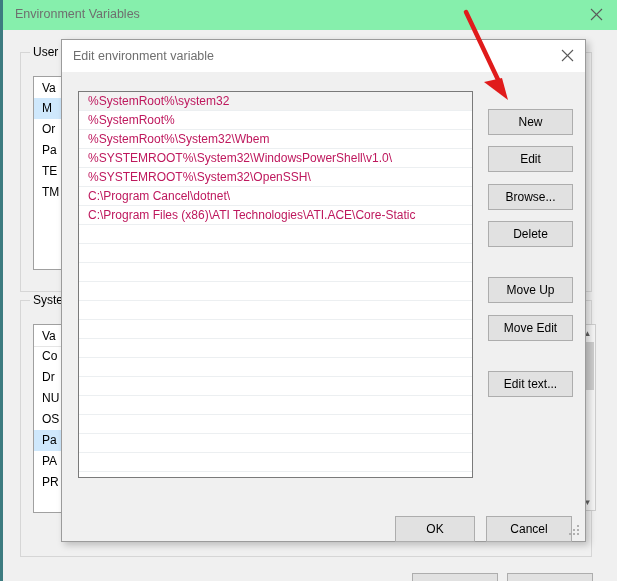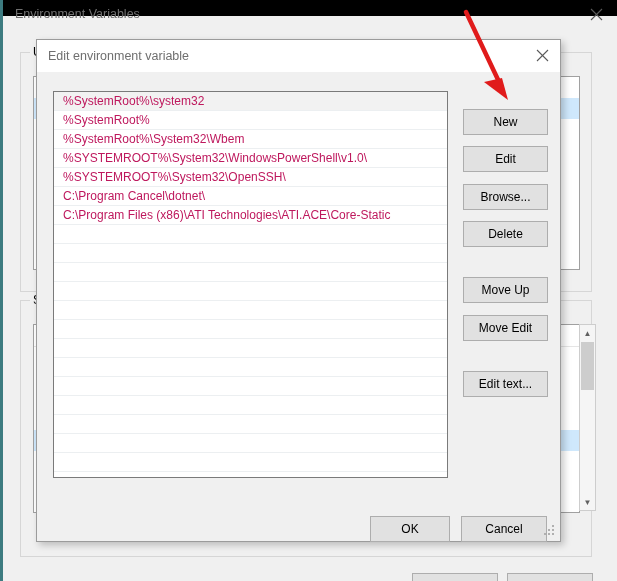--- a/index.html
+++ b/index.html
@@ -23,22 +23,22 @@
     left: 0; top: 0;
     width: 617px; height: 581px;
     background: #f0f0f0;
     border-left: 3px solid #3d7b80;
     box-sizing: border-box;
   }
   #outer-titlebar {
     position: absolute;
     left: 0; top: 0;
     right: 0;
-    height: 16px;
-    background: #000000;
+    height: 30px;
+    background: #86efac;
   }
   #outer-title {
     position: absolute;
     left: 12px; top: 7px;
     font-size: 12.5px;
     color: #6f6f6f;
     white-space: nowrap;
   }
   #outer-close {
     position: absolute;
@@ -141,21 +141,21 @@
     cursor: default;
     font-family: "Liberation Sans", sans-serif;
   }
 
   #outer-ok   { left: 406px; top: 543px; width: 86px; height: 25px; }
   #outer-cancel { left: 501px; top: 543px; width: 86px; height: 25px; }
 
   
   #modal {
     position: absolute;
-    left: 36px; top: 39px;
+    left: 61px; top: 39px;
     width: 525px; height: 503px;
     background: #f0f0f0;
     border: 1px solid #9b9b9b;
     box-sizing: border-box;
     box-shadow: 3px 3px 7px rgba(0,0,0,0.22);
   }
   #modal-titlebar {
     position: absolute;
     left: 0; top: 0; right: 0;
     height: 32px;

